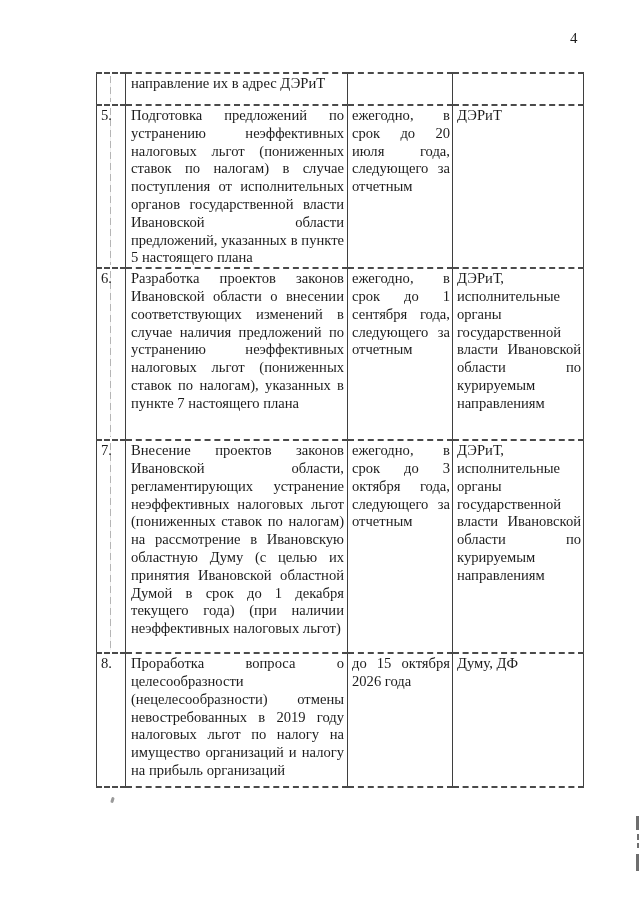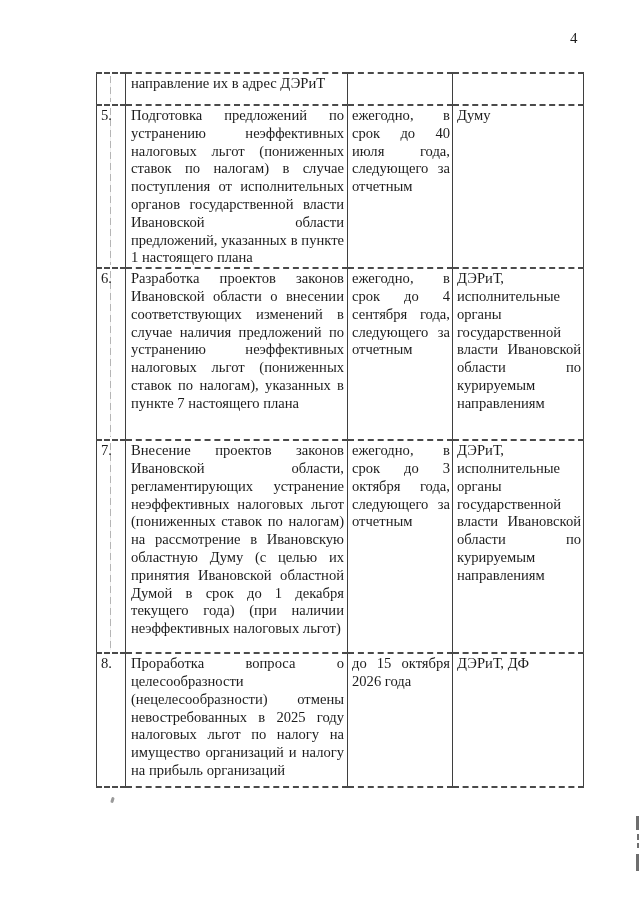--- a/index.html
+++ b/index.html
@@ -103,40 +103,40 @@
           <div></div>
         </td>
       </tr>
 
       <tr class="r1">
         <td class="c-num">
           <span class="fold-line"></span>
           <span>5.</span>
         </td>
         <td class="c-task">
-          <div>Подготовка предложений по устранению неэффективных налоговых льгот (пониженных ставок по налогам) в случае поступления от исполнительных органов государственной власти Ивановской области предложений, указанных в пункте 1 настоящего плана</div>
+          <div>Подготовка предложений по устранению неэффективных налоговых льгот (пониженных ставок по налогам) в случае поступления от исполнительных органов государственной власти Ивановской области предложений, указанных в пункте 5 настоящего плана</div>
         </td>
         <td class="c-deadline">
-          <div>ежегодно, в срок до 40 июля года, следующего за отчетным</div>
+          <div>ежегодно, в срок до 20 июля года, следующего за отчетным</div>
         </td>
         <td class="c-resp">
-          <div>Думу</div>
+          <div>ДЭРиТ</div>
         </td>
       </tr>
 
       <tr class="r2">
         <td class="c-num">
           <span class="fold-line"></span>
           <span>6.</span>
         </td>
         <td class="c-task">
           <div>Разработка проектов законов Ивановской области о внесении соответствующих изменений в случае наличия предложений по устранению неэффективных налоговых льгот (пониженных ставок по налогам), указанных в пункте 7 настоящего плана</div>
         </td>
         <td class="c-deadline">
-          <div>ежегодно, в срок до 4 сентября года, следующего за отчетным</div>
+          <div>ежегодно, в срок до 1 сентября года, следующего за отчетным</div>
         </td>
         <td class="c-resp">
           <div>ДЭРиТ, исполнительные органы государственной власти Ивановской области по курируемым направлениям</div>
         </td>
       </tr>
 
       <tr class="r3">
         <td class="c-num">
           <span class="fold-line"></span>
           <span>7.</span>
@@ -150,27 +150,27 @@
         <td class="c-resp">
           <div>ДЭРиТ, исполнительные органы государственной власти Ивановской области по курируемым направлениям</div>
         </td>
       </tr>
 
       <tr class="r4">
         <td class="c-num">
           <span>8.</span>
         </td>
         <td class="c-task">
-          <div>Проработка вопроса о целесообразности (нецелесообразности) отмены невостребованных в 2025 году налоговых льгот по налогу на имущество организаций и налогу на прибыль организаций</div>
+          <div>Проработка вопроса о целесообразности (нецелесообразности) отмены невостребованных в 2019 году налоговых льгот по налогу на имущество организаций и налогу на прибыль организаций</div>
         </td>
         <td class="c-deadline">
           <div>до 15 октября 2026 года</div>
         </td>
         <td class="c-resp">
-          <div>ДЭРиТ, ДФ</div>
+          <div>Думу, ДФ</div>
         </td>
       </tr>
 
     </tbody>
   </table>
 
   <span class="edge-mark" style="left:636px;top:816px;width:3px;height:14px;"></span>
   <span class="edge-mark" style="left:637px;top:834px;width:2px;height:6px;"></span>
   <span class="edge-mark" style="left:637px;top:843px;width:2px;height:5px;"></span>
   <span class="edge-mark" style="left:636px;top:854px;width:3px;height:17px;"></span>

